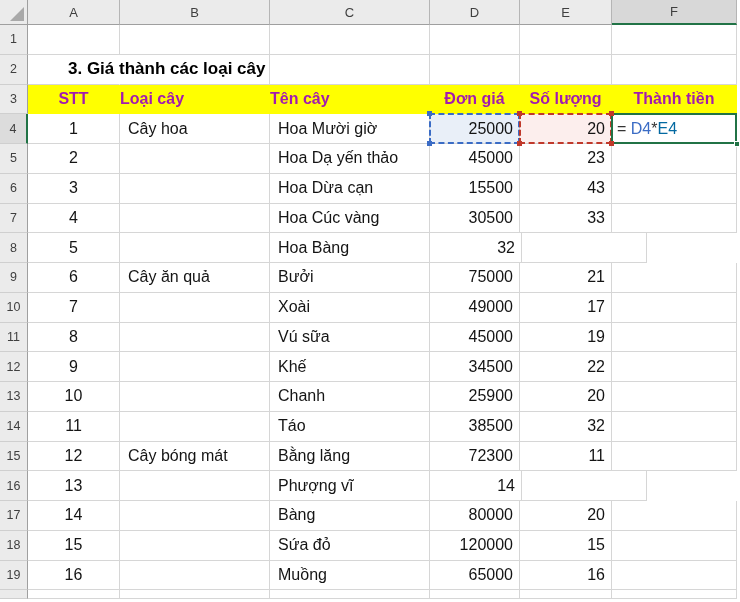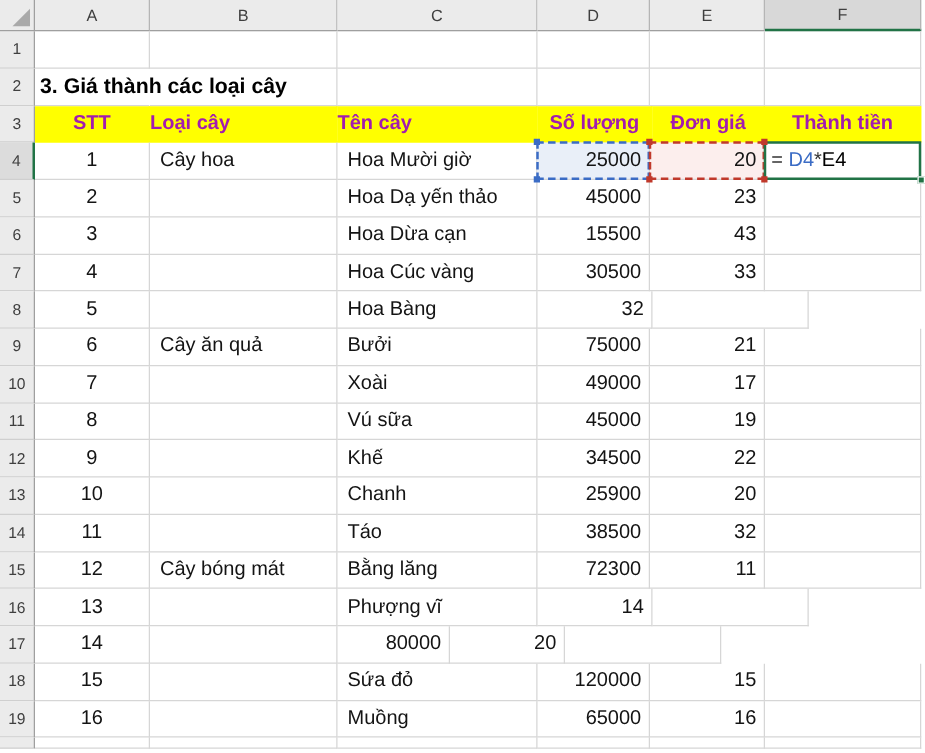--- a/index.html
+++ b/index.html
@@ -40,21 +40,21 @@
   .rh.sel{background:#dcdcdc;border-right:2px solid var(--green);}
   .c{position:relative;border-right:1px solid var(--grid);border-bottom:1px solid var(--grid);
      display:flex;align-items:center;font-size:16px;color:var(--ink);overflow:hidden;}
   .wA{width:92px;}  .wB{width:150px;} .wC{width:160px;}
   .wD{width:90px;}  .wE{width:92px;}  .wF{width:125px;}
   .ca{justify-content:center;}
   .cb,.cc{padding-left:8px;}
   .cd,.ce{justify-content:flex-end;padding-right:6px;}
 
   
-  .title-cell{border-right-color:transparent;overflow:visible;}
+  .title-cell{border-right-color:transparent;overflow:visible;padding-left:36px;}
   .title-cell .t{position:relative;z-index:2;white-space:nowrap;font-weight:bold;
                  font-size:17px;padding-left:4px;color:#000;}
 
   
   .hy{background:#ffff00;border-right-color:#ffff00;border-bottom-color:#ffff00;
       font-weight:bold;color:#a21caf;font-size:16px;}
   .hy.ctr{justify-content:center;padding:0;}
 
   
   .c .marq{position:absolute;inset:-1px;pointer-events:none;z-index:2;}
@@ -69,21 +69,21 @@
   .tl{left:-3px;top:-3px;} .tr{right:-3px;top:-3px;}
   .bl{left:-3px;bottom:-3px;} .br{right:-3px;bottom:-3px;}
 
   
   .active{overflow:visible;padding-left:5px;white-space:pre;}
   .abord{position:absolute;inset:-1px;border:2px solid var(--green);pointer-events:none;z-index:3;}
   .fillh{position:absolute;right:-4px;bottom:-4px;width:6px;height:6px;
          background:var(--green);border:1px solid #fff;z-index:5;}
   .f-eq,.f-op{color:#333;}
   .f-r1{color:var(--blue);}
-  .f-r2{color:#000000;}
+  .f-r2{color:#0369a1;}
 </style>
 </head>
 <body>
 
 <div class="sheet">
 
   <div class="colhdr">
     <div class="corner">
       <div class="tri"></div>
     </div>
@@ -115,22 +115,22 @@
     <div class="c wD"></div>
     <div class="c wE"></div>
     <div class="c wF"></div>
   </div>
 
   <div class="r">
     <div class="rh">3</div>
     <div class="c wA hy ctr">STT</div>
     <div class="c wB hy">Loại cây</div>
     <div class="c wC hy">Tên cây</div>
+    <div class="c wD hy ctr">Đơn giá</div>
     <div class="c wE hy ctr">Số lượng</div>
-    <div class="c wD hy ctr">Đơn giá</div>
     <div class="c wF hy ctr">Thành tiền</div>
   </div>
 
   <div class="r">
     <div class="rh sel">4</div>
     <div class="c wA ca">1</div>
     <div class="c wB cb">Cây hoa</div>
     <div class="c wC cc">Hoa Mười giờ</div>
     <div class="c wD cd ref1">
       <span>25000</span>
@@ -256,20 +256,21 @@
     <div class="c wA ca">13</div>
     <div class="c wB cb"></div>
     <div class="c wC cc">Phượng vĩ</div>
     <div class="c wE ce">14</div>
     <div class="c wF"></div>
   </div>
   <div class="r">
     <div class="rh">17</div>
     <div class="c wA ca">14</div>
     <div class="c wB cb"></div>
+    <div class="c wC cc">Bàng</div>
     <div class="c wD cd">80000</div>
     <div class="c wE ce">20</div>
     <div class="c wF"></div>
   </div>
   <div class="r">
     <div class="rh">18</div>
     <div class="c wA ca">15</div>
     <div class="c wB cb"></div>
     <div class="c wC cc">Sứa đỏ</div>
     <div class="c wD cd">120000</div>

